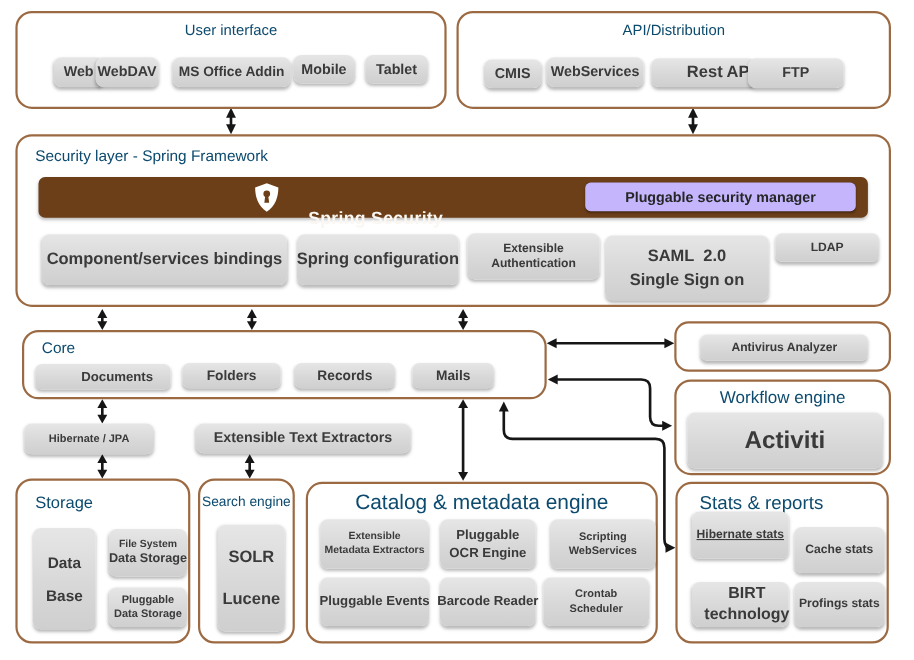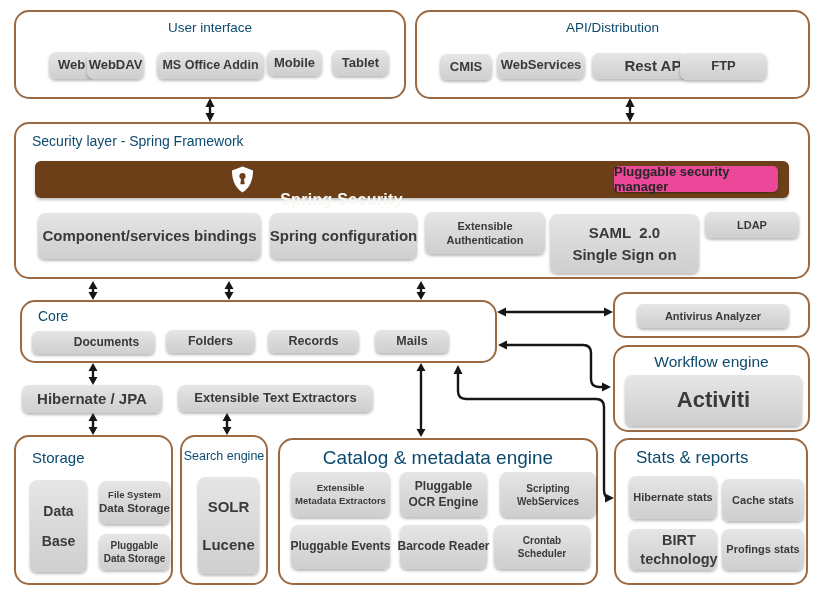--- a/index.html
+++ b/index.html
@@ -20,22 +20,22 @@
     color:#3a3a3a;font-weight:700;text-align:center;line-height:1.3;box-sizing:border-box;
   }
   .btn span{white-space:pre;}
   .bar{
     position:absolute;background:#6c3f18;border-radius:6px;
     display:flex;align-items:center;justify-content:center;gap:26px;
     box-shadow:0 2px 3px rgba(0,0,0,.25);
   }
   .bar-label{color:#faf7f2;font-weight:700;font-size:16px;letter-spacing:.3px;margin-top:40px;}
   .manager{
-    position:absolute;right:11px;top:5px;width:164px;height:26px;
-    background:#ec4899;border-radius:5px;display:flex;align-items:center;justify-content:center;
+    position:absolute;right:11px;top:5px;width:246px;height:26px;
+    background:#c4b5fd;border-radius:5px;display:flex;align-items:center;justify-content:center;
     color:#262626;font-weight:700;font-size:13px;box-shadow:0 1px 2px rgba(0,0,0,.35);
   }
   svg.arrows{position:absolute;left:0;top:0;pointer-events:none;}
   .aline{stroke:#161616;stroke-width:2.4;fill:none;}
   .ahead{fill:#161616;stroke:none;}
 </style>
 </head>
 <body>
 
 <div class="canvas">
@@ -192,21 +192,21 @@
       </div>
   </div>
 
   <div class="panel" style="left:613px;top:345px;width:197px;height:87px;">
     <div class="ptitle center" style="top:6px;font-size:15.5px;">Workflow engine</div>
     <div class="btn" style="left:10px;top:28px;width:177px;height:51px;font-size:22px;">
         <span>Activiti</span>
       </div>
   </div>
 
-  <div class="btn" style="left:22px;top:385px;width:140px;height:28px;font-size:15px;">
+  <div class="btn" style="left:22px;top:385px;width:118px;height:28px;font-size:10px;">
       <span>Hibernate / JPA</span>
     </div>
   <div class="btn" style="left:178px;top:385px;width:195px;height:27px;font-size:13px;">
       <span>Extensible Text Extractors</span>
     </div>
 
   <div class="panel" style="left:14px;top:435px;width:159px;height:150px;">
     <div class="ptitle" style="left:16px;top:12px;font-size:15px;">Storage</div>
     <div class="btn" style="left:14px;top:43px;width:57px;height:92px;font-size:14px;gap:12px;">
       <span>Data</span>
@@ -251,21 +251,21 @@
         <span>Barcode Reader</span>
       </div>
     <div class="btn" style="left:214px;top:85px;width:96px;height:44px;font-size:10px;">
       <span>Crontab</span>
         <span>Scheduler</span>
     </div>
   </div>
 
   <div class="panel" style="left:614px;top:438px;width:194px;height:147px;">
     <div class="ptitle" style="left:20px;top:8px;font-size:17px;">Stats &amp; reports</div>
-    <div class="btn" style="left:13px;top:36px;width:88px;height:43px;font-size:11px;">
+    <div class="btn" style="left:13px;top:25px;width:88px;height:43px;font-size:11px;text-decoration:underline;">
         <span>Hibernate stats</span>
       </div>
     <div class="btn" style="left:106px;top:39px;width:82px;height:42px;font-size:11px;">
         <span>Cache stats</span>
       </div>
     <div class="btn" style="left:13px;top:89px;width:88px;height:41px;font-size:14.5px;padding-left:12px;">
       <span>BIRT</span>
         <span>technology</span>
     </div>
     <div class="btn" style="left:106px;top:89px;width:82px;height:41px;font-size:11px;">

